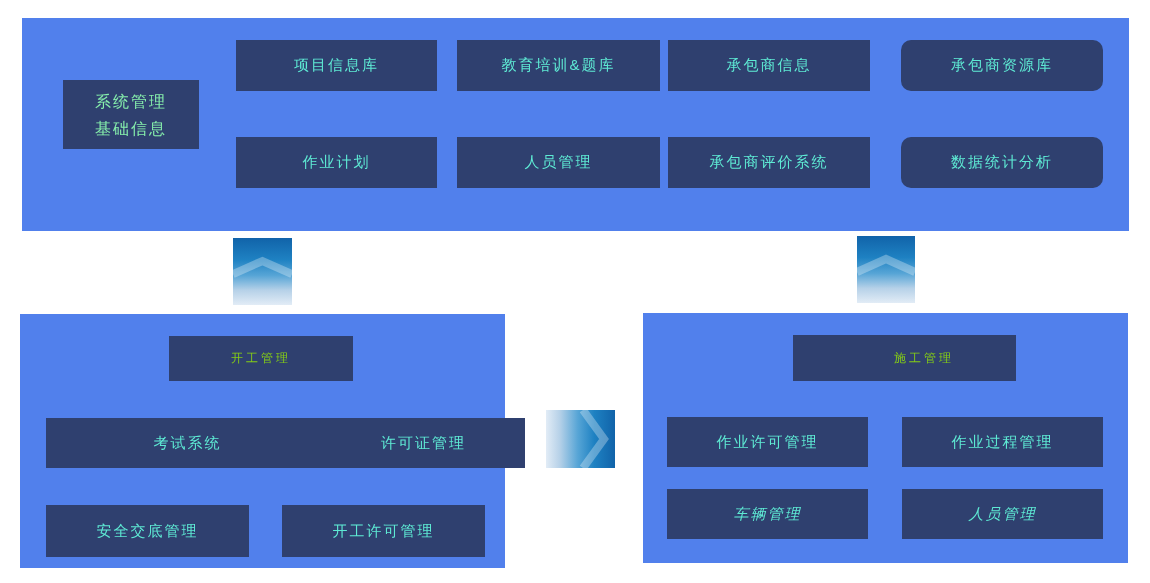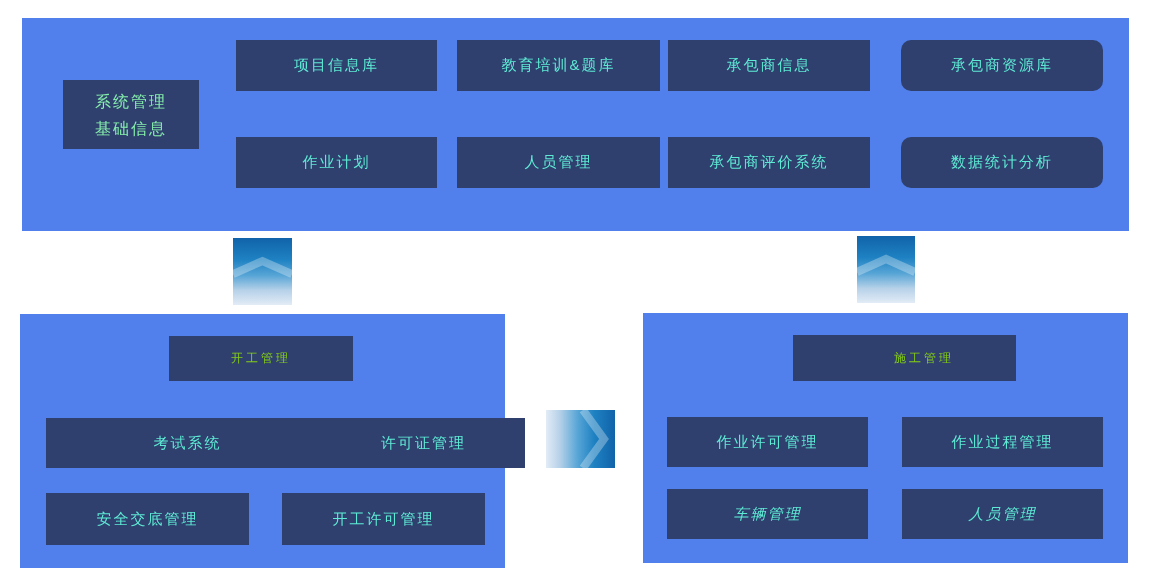--- a/index.html
+++ b/index.html
@@ -27,21 +27,21 @@
   .tr0{top:22px;height:51px;}
   .tr1{top:119px;height:51px;text-align:right;}
   .tc0{left:214px;width:201px;}
   .tc1{left:435px;width:203px;}
   .tc2{left:646px;width:202px;}
   .tc3{left:879px;width:202px;border-radius:10px;}
 
   
   .head-left{left:149px;top:22px;width:184px;height:45px;}
   .lr0{top:104px;height:50px;padding-left:40px;}
-  .lr1{top:179px;height:52px;}
+  .lr1{top:191px;height:52px;}
   .lc0{left:26px;width:203px;}
   .lc1{left:262px;width:203px;}
 
   
   .head-right{left:150px;top:22px;width:184px;height:46px;padding-left:39px;}
   .rr0{top:104px;height:50px;}
   .rr1{top:176px;height:50px;font-style:italic;}
   .rc0{left:24px;width:201px;}
   .rc1{left:259px;width:201px;}
 

